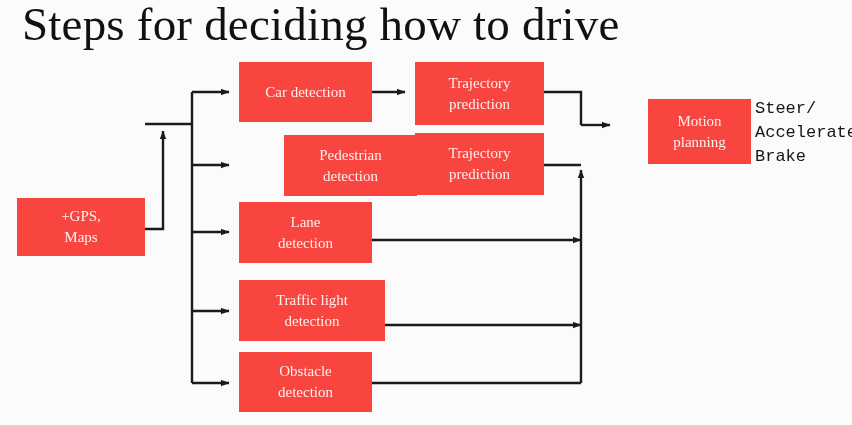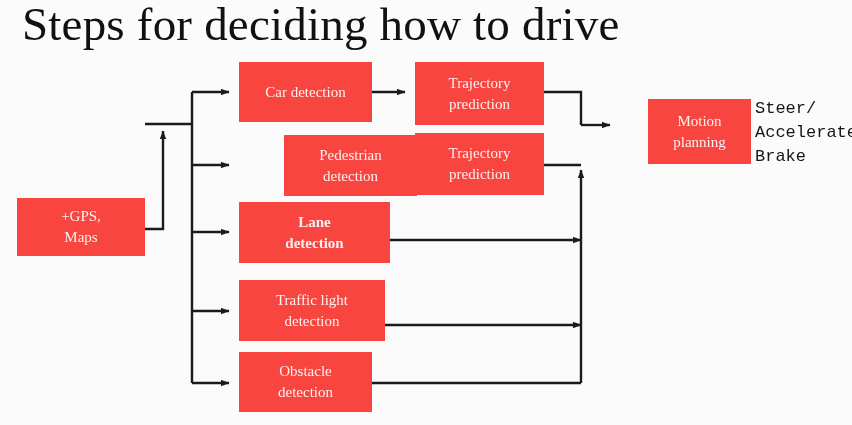--- a/index.html
+++ b/index.html
@@ -121,21 +121,21 @@
   <div class="node" style="left:17px; top:198px; width:128px; height:58px;">
     <span class="node-label">+GPS,
 Maps</span>
   </div>
 
   <div class="node" style="left:248px; top:135px; width:133px; height:61px;margin-left:36px;">
     <span class="node-label">Pedestrian
 detection</span>
   </div>
 
-  <div class="node" style="left:239px; top:202px; width:151px; height:61px;font-weight:bold;">
+  <div class="node" style="left:239px; top:202px; width:133px; height:61px;">
     <span class="node-label">Lane
 detection</span>
   </div>
 
   <div class="node" style="left:239px; top:280px; width:146px; height:61px;">
     <span class="node-label">Traffic light
 detection</span>
   </div>
 
   <div class="node" style="left:239px; top:352px; width:133px; height:60px;align-items:center;">

